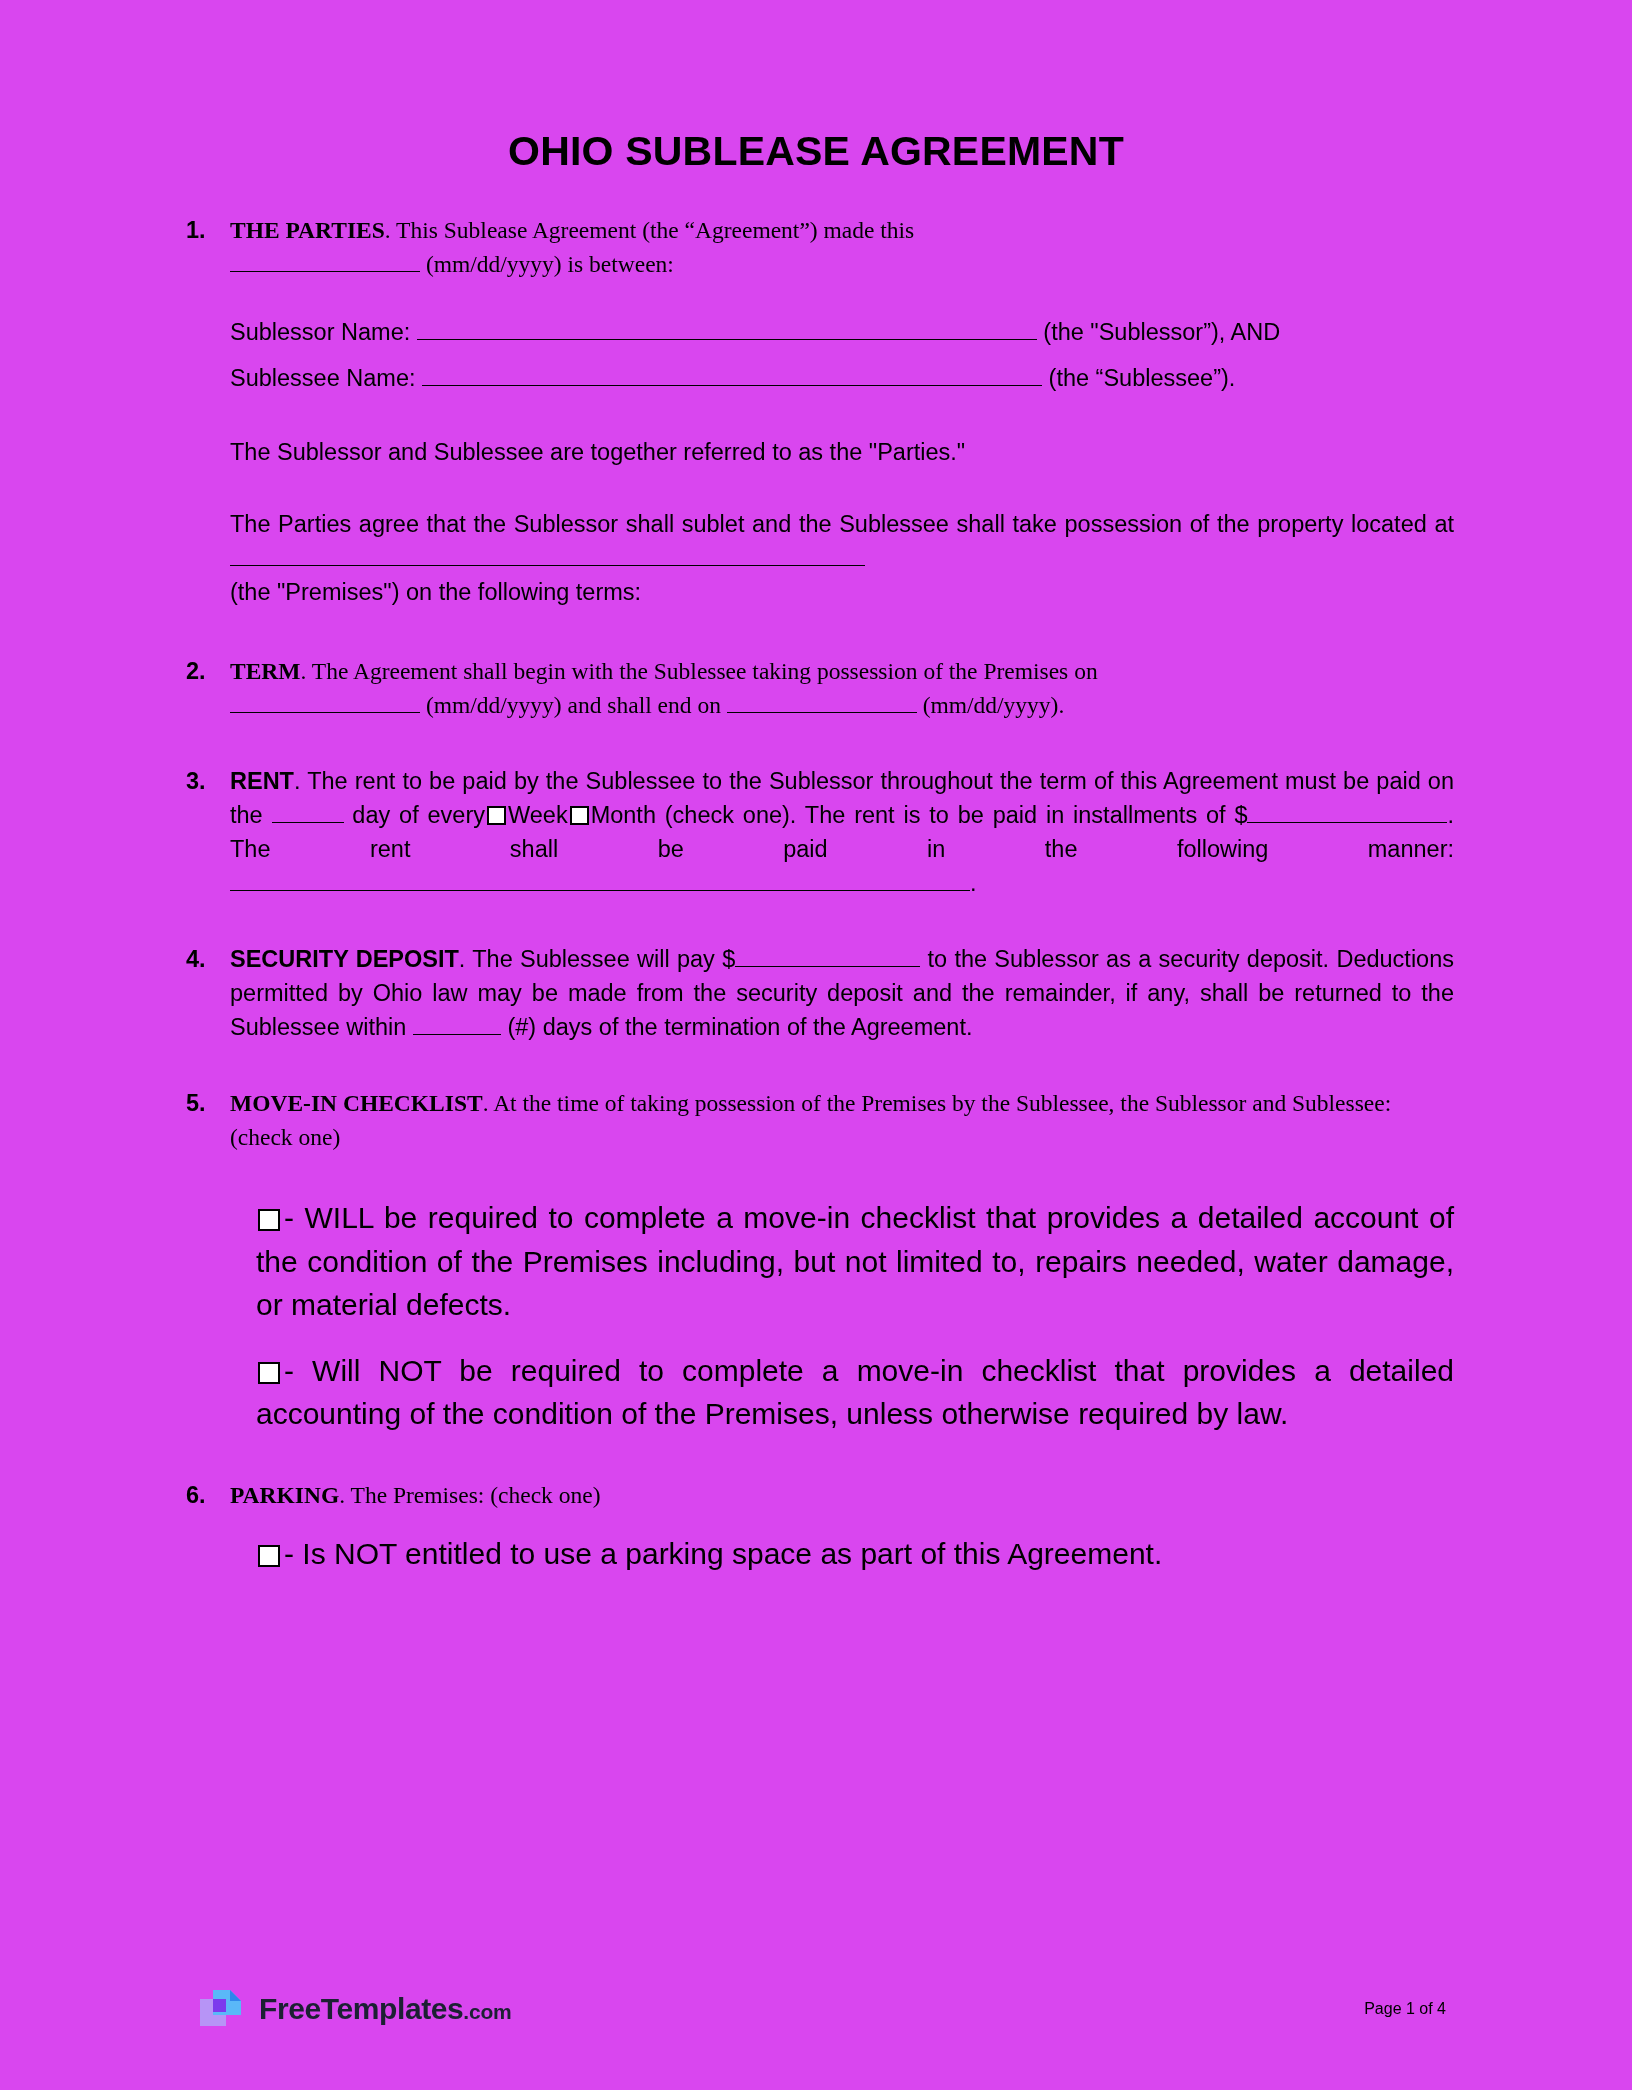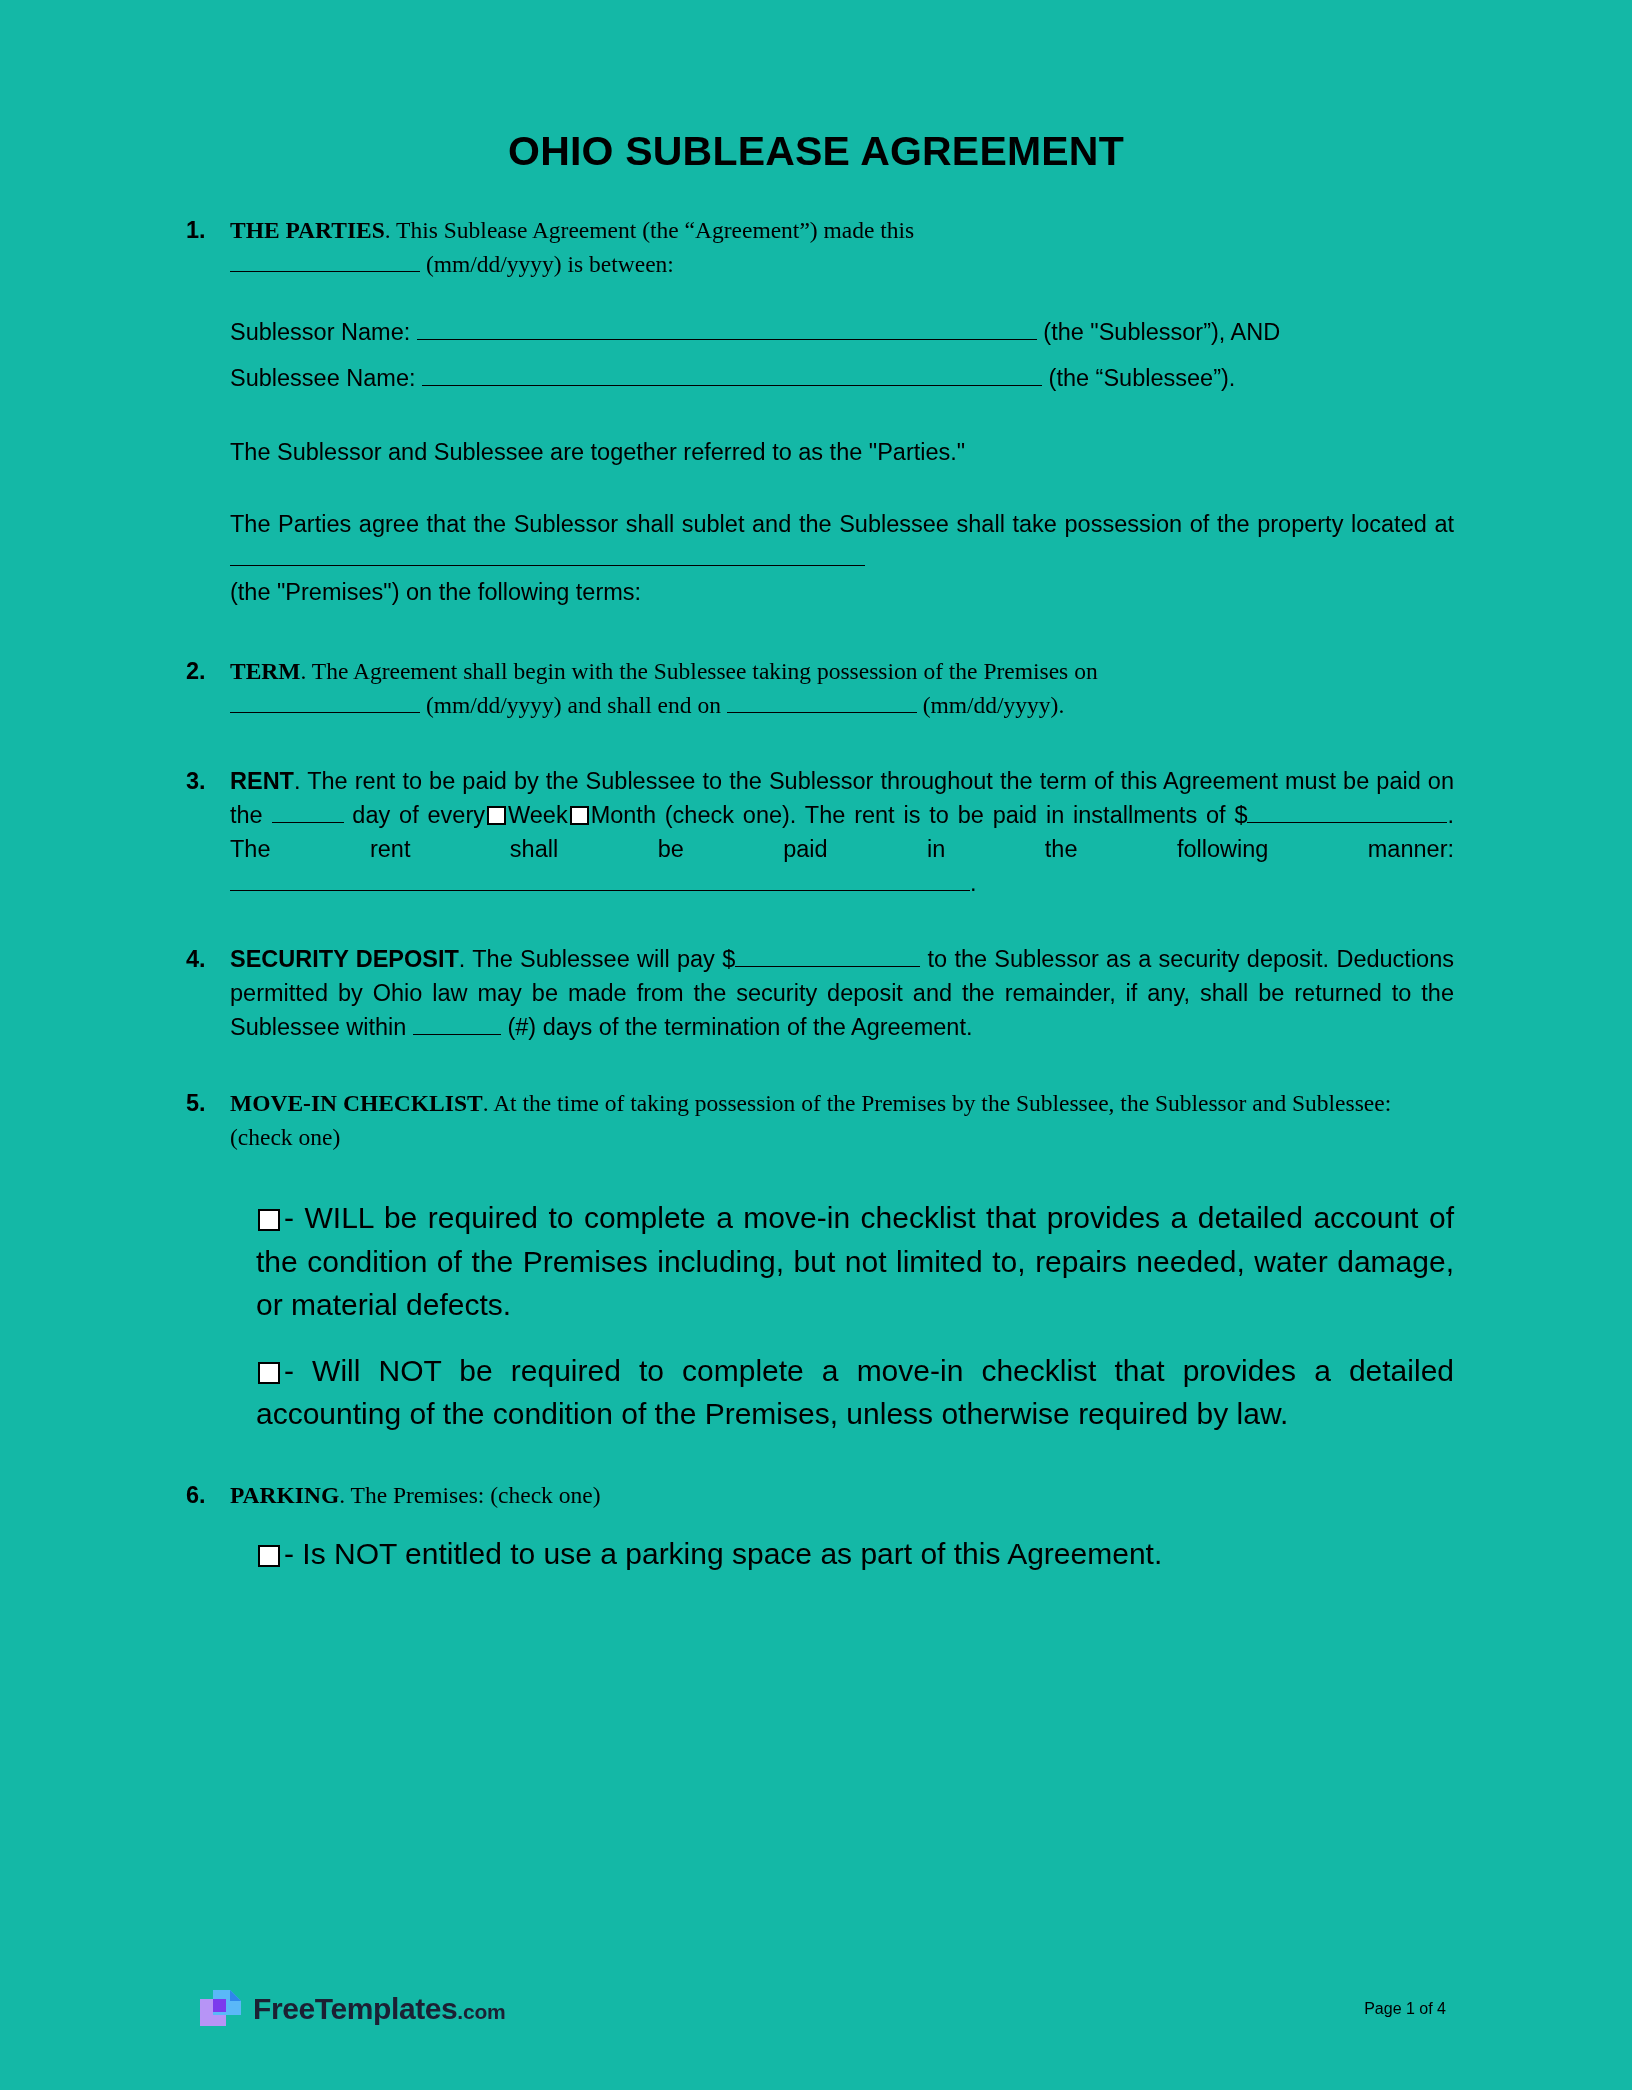--- a/index.html
+++ b/index.html
@@ -8,21 +8,21 @@
     background: #ffffff;
   }
   body {
     font-family: "Liberation Sans", sans-serif;
     color: #000000;
   }
   .page {
     position: relative;
     width: 1632px;
     height: 2090px;
-    background: #14b8a6;
+    background: #d946ef;
     box-sizing: border-box;
     padding: 0;
     overflow: hidden;
   }
   .doc-title {
     text-align: center;
     font-size: 41px;
     font-weight: bold;
     letter-spacing: 0.2px;
     margin: 0;
@@ -106,21 +106,21 @@
     right: 0;
     bottom: 60px;
     padding: 0 186px 0 200px;
     display: flex;
     align-items: center;
     justify-content: space-between;
   }
   .logo {
     display: flex;
     align-items: center;
-    gap: 11px;
+    gap: 17px;
   }
   .logo-mark {
     width: 42px;
     height: 42px;
     position: relative;
     display: block;
   }
   .logo-text {
     font-size: 30px;
     font-weight: bold;

